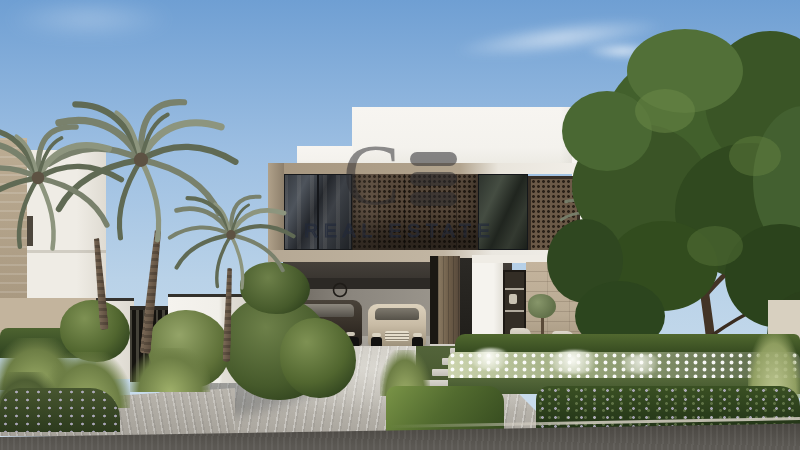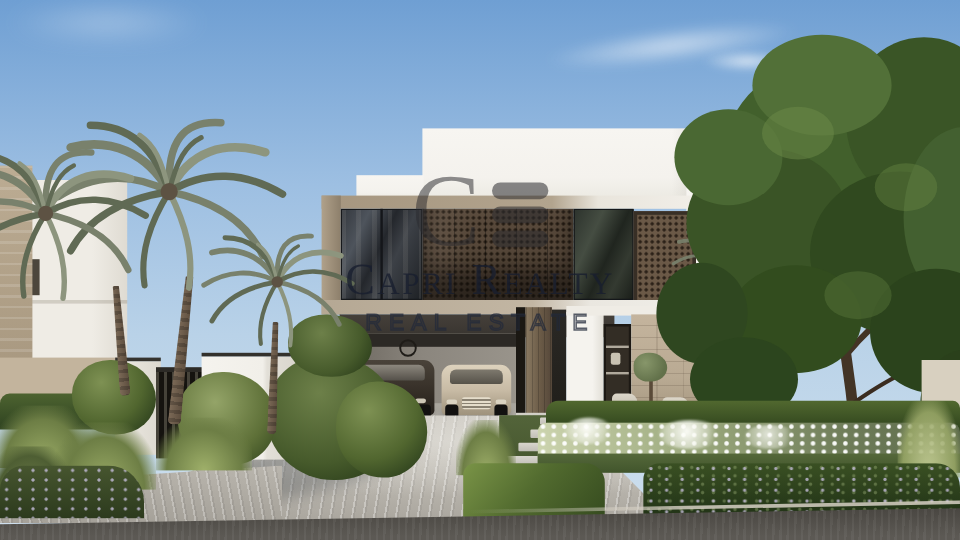--- a/index.html
+++ b/index.html
@@ -355,17 +355,16 @@
 
   <div class="abs wm z50">
     <div class="wm-logo">
       <span class="wm-c">C</span>
       <span class="wm-bars">
         <span class="wm-bar"></span>
           <span class="wm-bar"></span>
           <span class="wm-bar"></span>
       </span>
     </div>
-    <div class="wm-name">Capri Realty</div>
     <div class="wm-sub">REAL ESTATE</div>
   </div>
 
 </div>
 
 </body></html>

